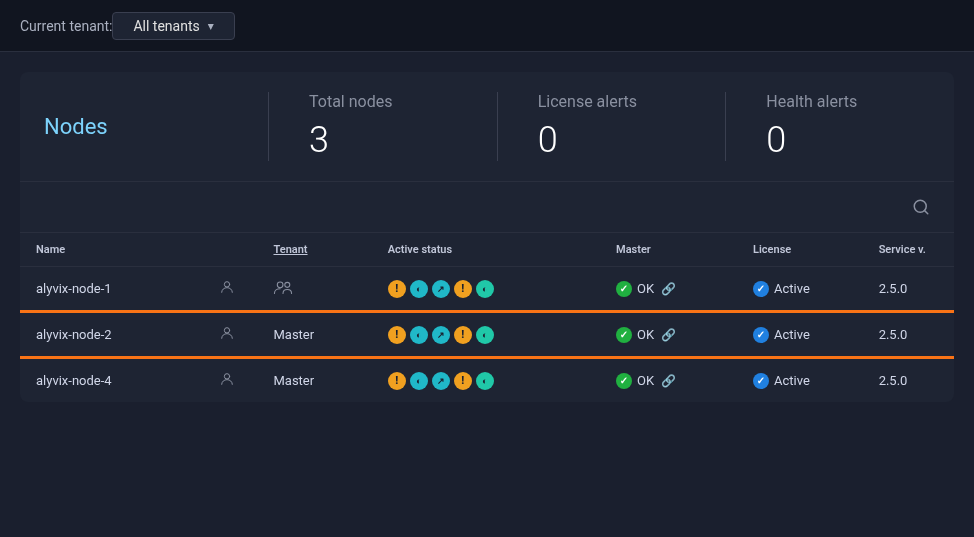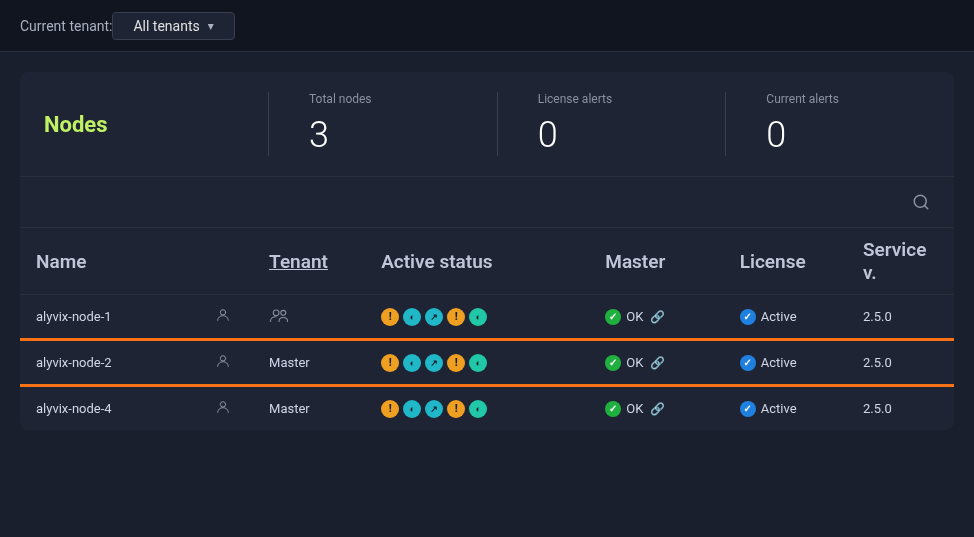--- a/index.html
+++ b/index.html
@@ -55,41 +55,41 @@
 
     
     .stats-header {
       display: flex;
       align-items: stretch;
       padding: 20px 24px;
       border-bottom: 1px solid #2a2f3e;
     }
     .nodes-title {
       font-size: 22px;
-      font-weight: 700;
-      color: #bef264;
+      font-weight: 400;
+      color: #7dd3fc;
       flex: 0 0 200px;
       display: flex;
       align-items: center;
     }
     .stat-divider {
       width: 1px;
       background-color: #3a3f50;
       margin: 0 24px;
       align-self: stretch;
     }
     .stat-block {
       flex: 1;
       display: flex;
       flex-direction: column;
       justify-content: center;
       padding: 0 16px;
     }
     .stat-label {
-      font-size: 12px;
+      font-size: 16px;
       color: #8a90a0;
       margin-bottom: 8px;
       text-transform: none;
     }
     .stat-value {
       font-size: 36px;
       font-weight: 300;
       color: #ffffff;
     }
 
@@ -115,21 +115,21 @@
     .nodes-table {
       width: 100%;
       border-collapse: collapse;
     }
     .nodes-table thead tr {
       border-bottom: 1px solid #2a2f3e;
     }
     .nodes-table th {
       text-align: left;
       padding: 10px 16px;
-      font-size: 19px;
+      font-size: 11px;
       font-weight: 600;
       color: #c0c6d8;
       background-color: #1e2433;
     }
     .nodes-table tbody tr {
       border-bottom: 3px solid #f97316;
     }
     .nodes-table tbody tr:last-child {
       border-bottom: none;
     }
@@ -274,21 +274,21 @@
       </div>
 
       <div class="stat-divider"></div>
       <div class="stat-block">
         <div class="stat-label">License alerts</div>
         <div class="stat-value">0</div>
       </div>
 
       <div class="stat-divider"></div>
       <div class="stat-block">
-        <div class="stat-label">Current alerts</div>
+        <div class="stat-label">Health alerts</div>
         <div class="stat-value">0</div>
       </div>
     </div>
 
     <div class="search-area">
       <button class="search-icon-btn">
         <svg width="18" height="18" viewBox="0 0 24 24" fill="none" stroke="currentColor" stroke-width="2" stroke-linecap="round" stroke-linejoin="round">
           <circle cx="11" cy="11" r="8"></circle>
           <line x1="21" y1="21" x2="16.65" y2="16.65"></line>
         </svg>

